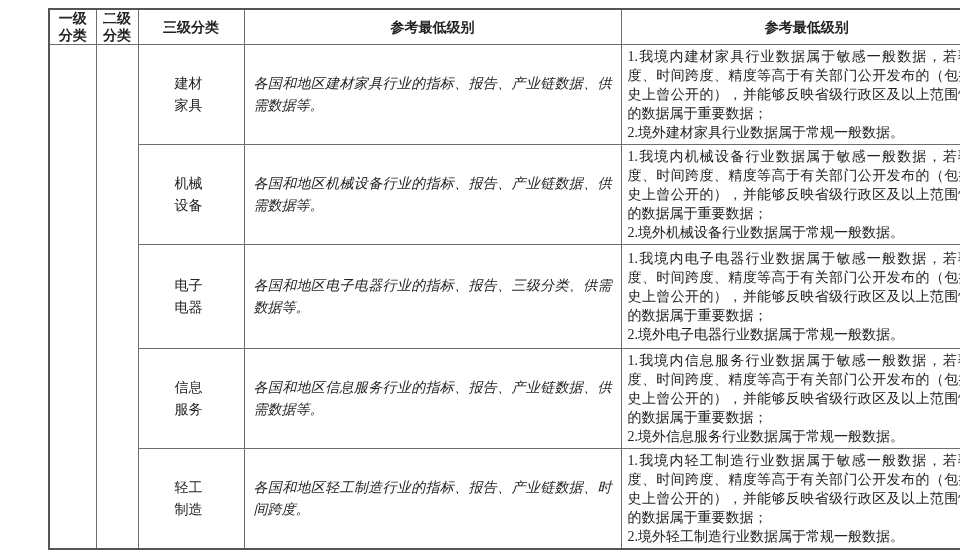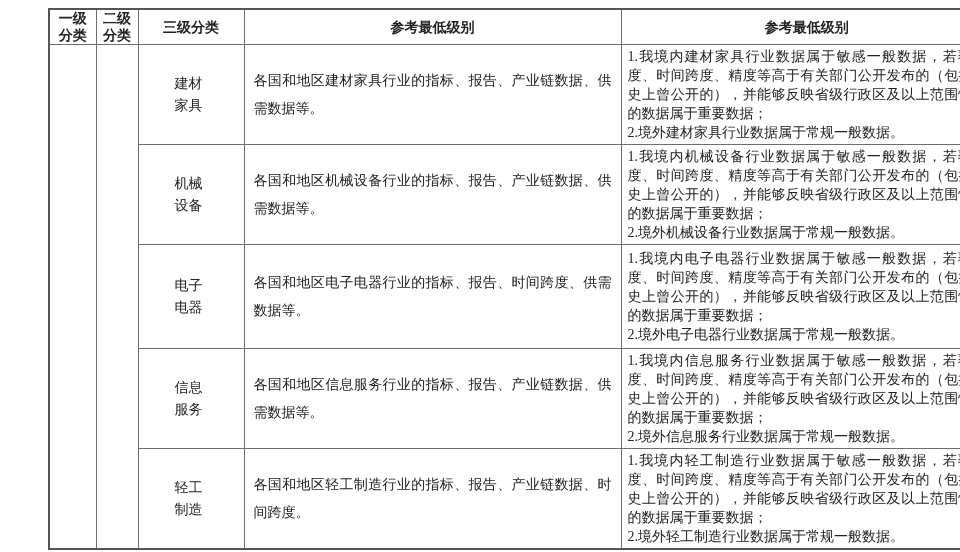--- a/index.html
+++ b/index.html
@@ -55,22 +55,23 @@
   td.c3 {
     vertical-align: middle;
     padding-left: 36px;
     padding-right: 4px;
     line-height: 22px;
     white-space: pre-line;
   }
   td.c4 {
     vertical-align: middle;
     padding: 16px 9px;
-    line-height: 28px;
+    line-height: 22px;
     text-align: justify;
+    font-style: italic;
   }
   td.c5 {
     vertical-align: middle;
     padding: 2px 5px 2px 6px;
     line-height: 19px;
     text-align: justify;
     white-space: pre-line;
   }
 </style>
 </head>
@@ -109,21 +110,21 @@
       <tr class="row-2">
         <td class="c3">机械
 设备</td>
         <td class="c4">各国和地区机械设备行业的指标、报告、产业链数据、供需数据等。</td>
         <td class="c5">1.我境内机械设备行业数据属于敏感一般数据，若覆盖度、时间跨度、精度等高于有关部门公开发布的（包括历史上曾公开的），并能够反映省级行政区及以上范围情况的数据属于重要数据；
 2.境外机械设备行业数据属于常规一般数据。</td>
       </tr>
       <tr class="row-3">
         <td class="c3">电子
 电器</td>
-        <td class="c4">各国和地区电子电器行业的指标、报告、时间跨度、供需数据等。</td>
+        <td class="c4">各国和地区电子电器行业的指标、报告、三级分类、供需数据等。</td>
         <td class="c5">1.我境内电子电器行业数据属于敏感一般数据，若覆盖度、时间跨度、精度等高于有关部门公开发布的（包括历史上曾公开的），并能够反映省级行政区及以上范围情况的数据属于重要数据；
 2.境外电子电器行业数据属于常规一般数据。</td>
       </tr>
       <tr class="row-4">
         <td class="c3">信息
 服务</td>
         <td class="c4">各国和地区信息服务行业的指标、报告、产业链数据、供需数据等。</td>
         <td class="c5">1.我境内信息服务行业数据属于敏感一般数据，若覆盖度、时间跨度、精度等高于有关部门公开发布的（包括历史上曾公开的），并能够反映省级行政区及以上范围情况的数据属于重要数据；
 2.境外信息服务行业数据属于常规一般数据。</td>
       </tr>

